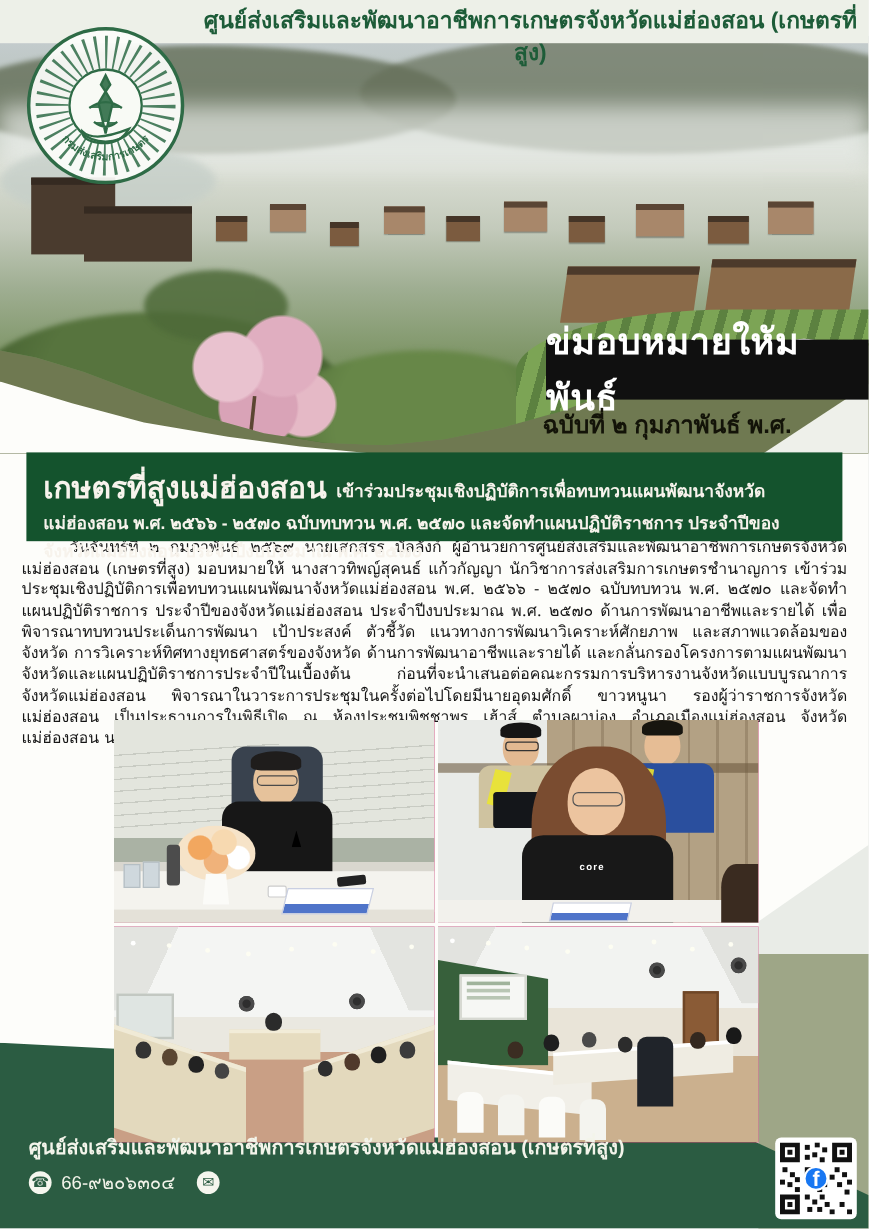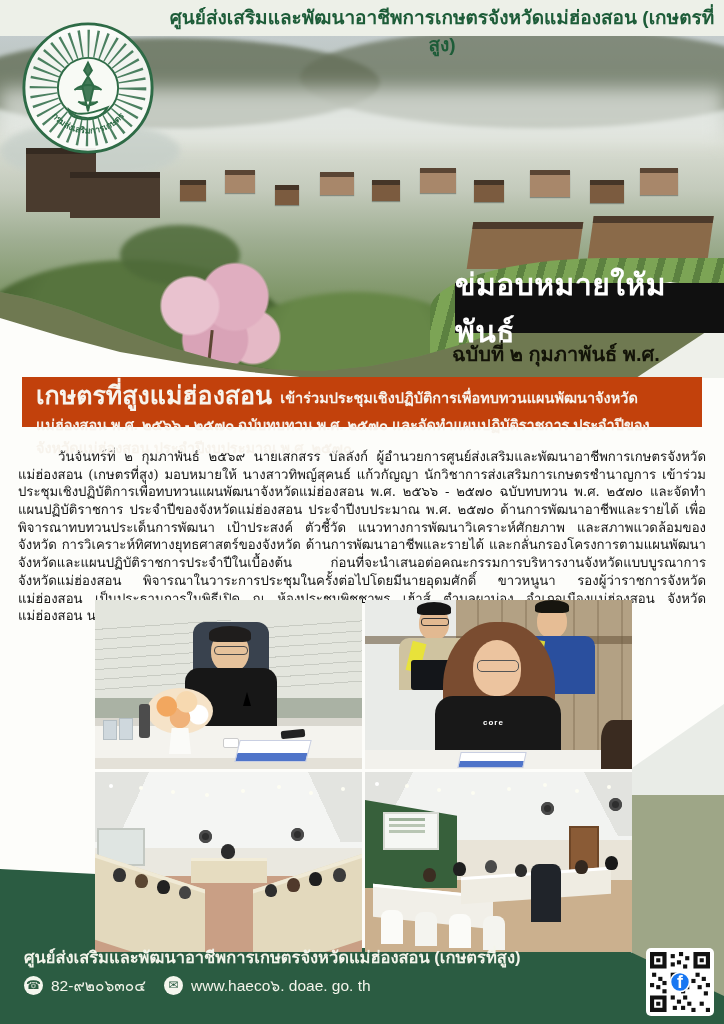--- a/index.html
+++ b/index.html
@@ -48,22 +48,22 @@
   .banner{position:absolute;left:455px;top:283px;width:269px;height:50px;background:#101010;z-index:4;
           display:flex;align-items:center;justify-content:center;}
   .banner span{color:#ffffff;font-size:30px;font-weight:bold;letter-spacing:.5px;}
   .issue{position:absolute;left:452px;top:338px;width:262px;z-index:4;color:#131308;
          font-size:20px;font-weight:bold;}
 
   
   .logo{position:absolute;left:20px;top:20px;width:136px;height:136px;z-index:7;}
 
   
-  .headline{position:absolute;left:22px;top:377px;width:652px;height:50px;background:#c2410c;z-index:5;
-            padding:0 14px;color:#f7f3ec;line-height:1.45;}
+  .headline{position:absolute;left:22px;top:377px;width:652px;height:50px;background:#14532d;z-index:5;
+            padding:12px 14px;color:#f7f3ec;line-height:1.45;}
   .hl-lead{font-size:25px;font-weight:bold;margin-right:8px;vertical-align:-1px;}
   .hl-rest{font-size:14.5px;font-weight:bold;}
 
   
   .body-text{position:absolute;left:18px;top:448px;width:688px;margin:0;z-index:1;
       font-family:"DejaVu Serif",serif;font-size:13.2px;line-height:1.34;color:#161616;
       text-align:justify;text-indent:40px;}
 
   
   .pale-wedge{position:absolute;inset:0;background:#e9ece7;z-index:0;
@@ -262,23 +262,22 @@
       <div class="ph-el" style="left:166px;top:92px;width:30px;height:58px;background:#20242a;border-radius:8px 8px 0 0;"></div>
       <div class="head" style="left:210px;top:88px;width:13px;height:14px;background:#33281f;"></div>
       <div class="head" style="left:240px;top:84px;width:13px;height:14px;background:#191919;"></div>
     </div>
   </div>
 
   <div class="footer-info">
     <div class="f-org">ศูนย์ส่งเสริมและพัฒนาอาชีพการเกษตรจังหวัดแม่ฮ่องสอน (เกษตรที่สูง)</div>
     <div class="f-contact">
       <span class="cicon">☎</span>
-      <span>82-๙๒๐๖๓๐๔</span>
+      <span>66-๙๒๐๖๓๐๔</span>
       <span class="cicon f-web">✉</span>
-      <span>www.haeco๖. doae. go. th</span>
     </div>
   </div>
 
   <div class="qr">
     <svg width="60" height="60" viewBox="0 0 29 29">
       <rect x="0" y="0" width="29" height="29" fill="#fff"></rect>
       <g fill="#111">
         <path d="M0,0h8v8h-8z M2,2v4h4v-4z M3,3h2v2h-2z"></path>
         <path d="M21,0h8v8h-8z M23,2v4h4v-4z M24,3h2v2h-2z"></path>
         <path d="M0,21h8v8h-8z M2,23v4h4v-4z M3,24h2v2h-2z"></path>

